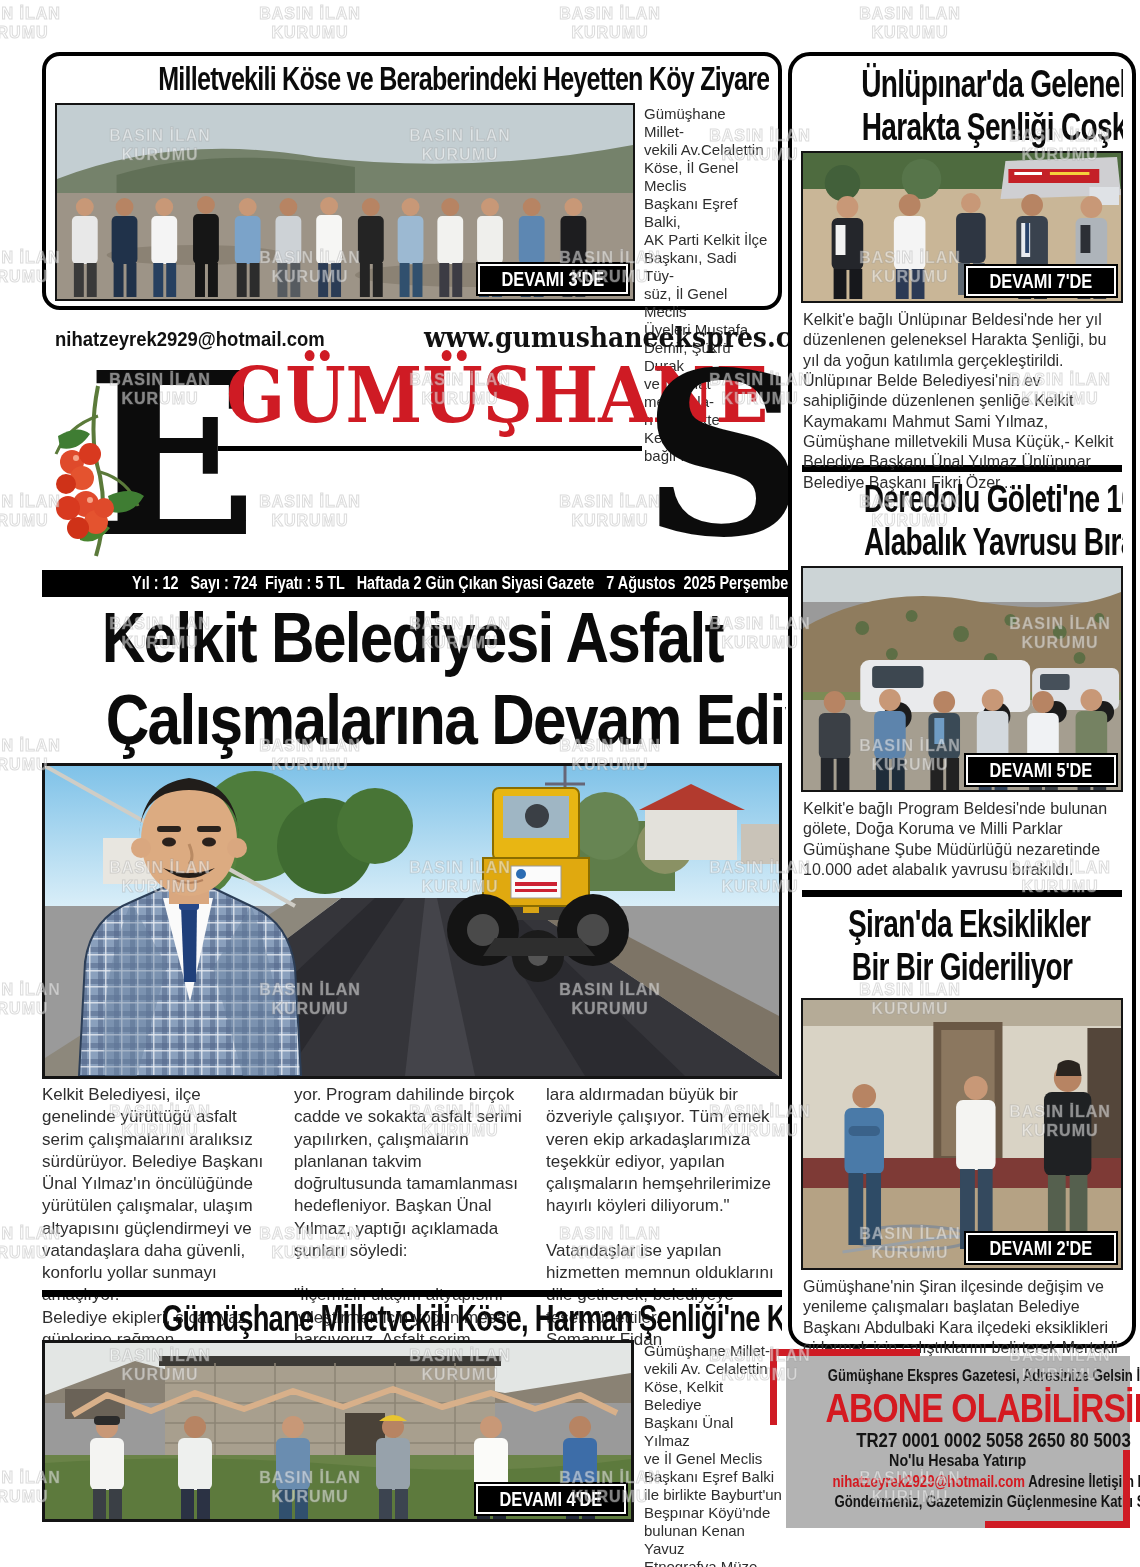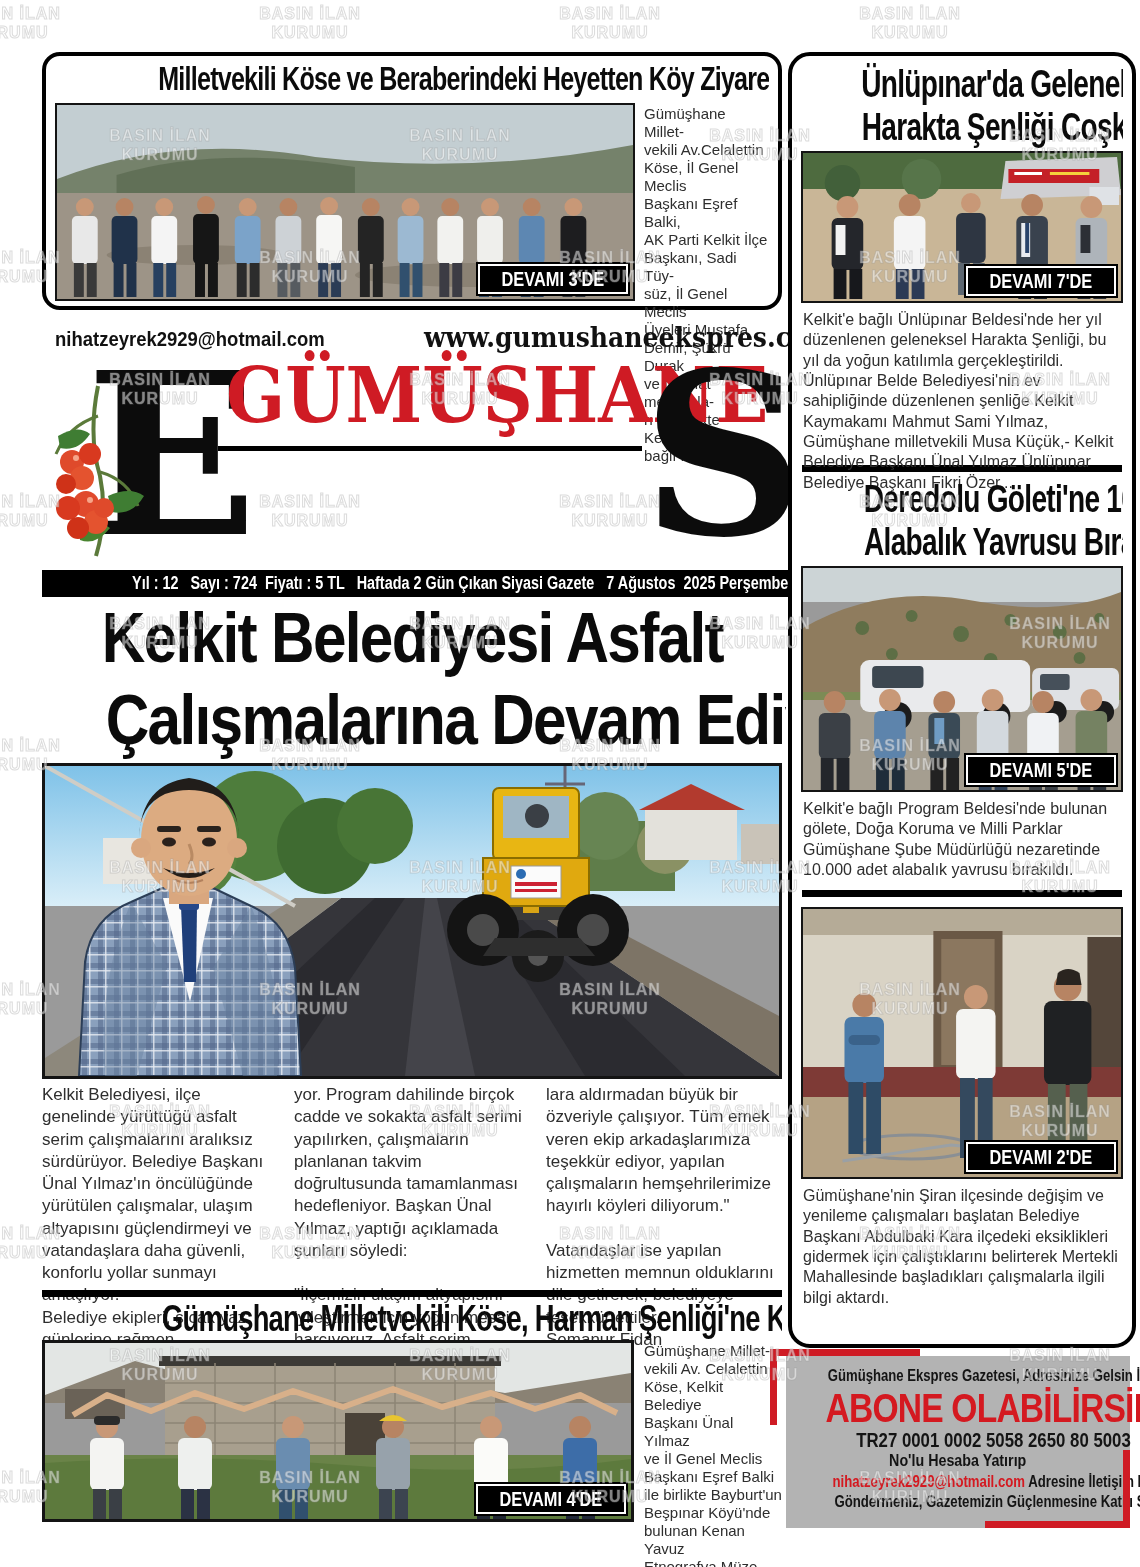--- a/index.html
+++ b/index.html
@@ -529,20 +529,24 @@
               <rect x="278" y="190" width="13" height="32" fill="#2b313a"></rect>
               <rect x="294" y="190" width="13" height="32" fill="#2b313a"></rect>
             </g>
         </g>
       </svg>
       <div class="devami"><span class="cond">DEVAMI 5'DE</span></div>
     </div>
     <div class="bodytext right-txt" style="height:86px;">Kelkit'e bağlı Program Beldesi'nde bulunan gölete, Doğa Koruma ve Milli Parklar Gümüşhane Şube Müdürlüğü nezaretinde 10.000 adet alabalık yavrusu bırakıldı.</div>
     <div class="bar" style="height:7px;margin:5px 1px;"></div>
 
+    <div class="headline hl-right">
+      <span class="cond">Şiran'da Eksiklikler</span><br>
+      <span class="cond">Bir Bir Gideriliyor</span>
+    </div>
     <div class="photo-frame" style="height:272px;margin-top:10px;">
       <svg viewBox="0 0 322 268" preserveAspectRatio="none">
         <rect x="0" y="0" width="322" height="162" fill="#d9d3c5"></rect>
         <rect x="0" y="0" width="322" height="26" fill="#b5ab97"></rect>
         <rect x="132" y="22" width="70" height="142" fill="#6a5845"></rect>
         <rect x="140" y="30" width="54" height="126" fill="#8b775f"></rect>
         <rect x="288" y="28" width="34" height="132" fill="#54463a"></rect>
         <rect x="0" y="158" width="322" height="32" fill="#7e3a36"></rect>
         <rect x="0" y="188" width="322" height="80" fill="#b5a284"></rect>
         <ellipse cx="110" cy="238" rx="60" ry="12" fill="none" stroke="#8a8f94" stroke-width="3"></ellipse>

